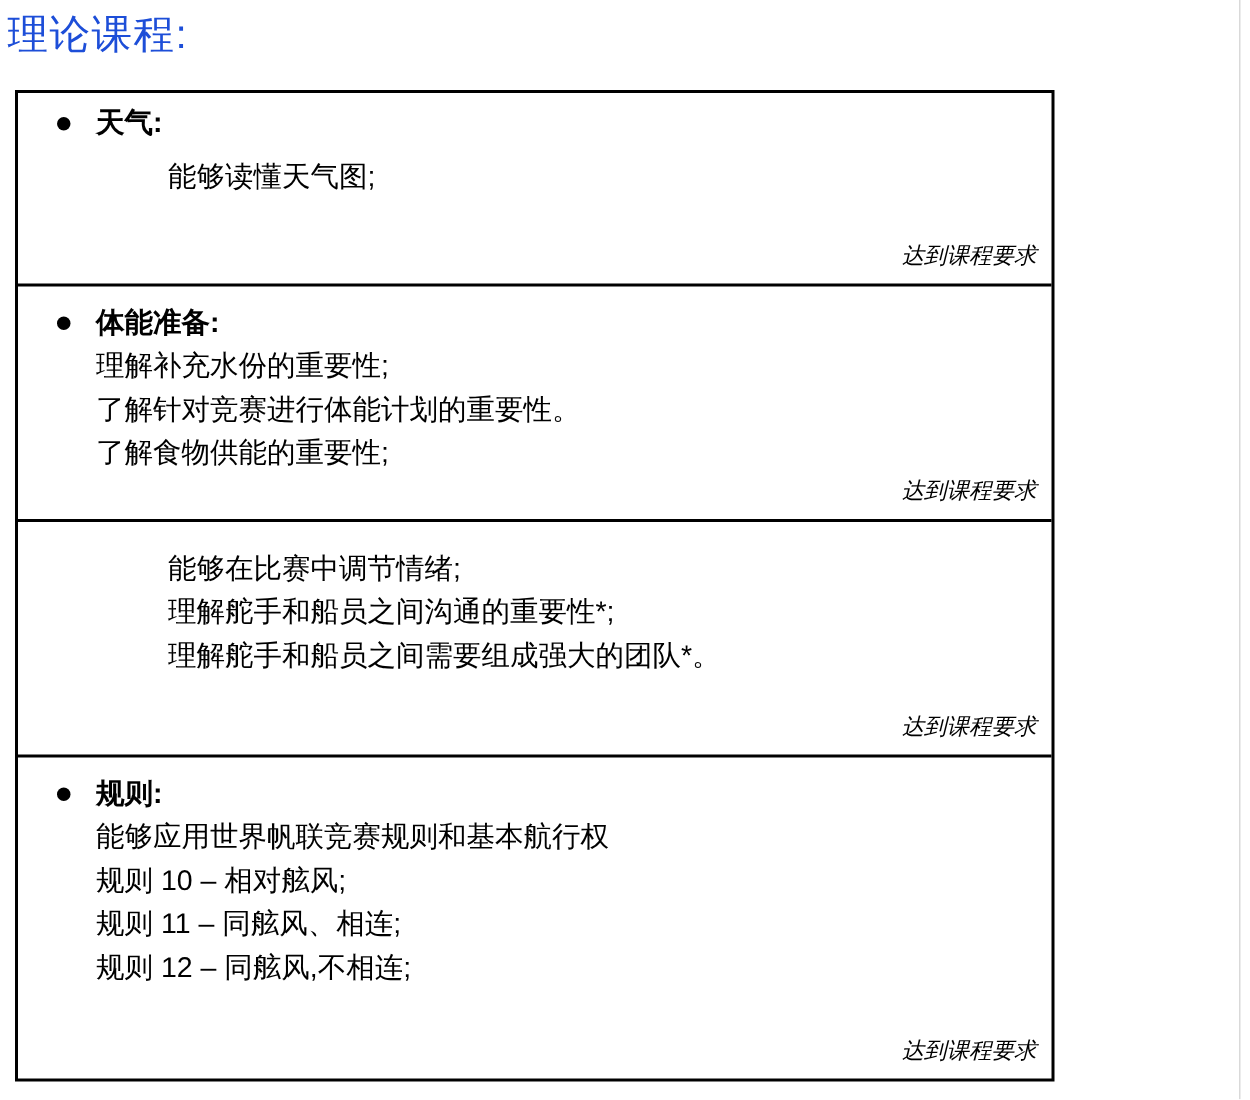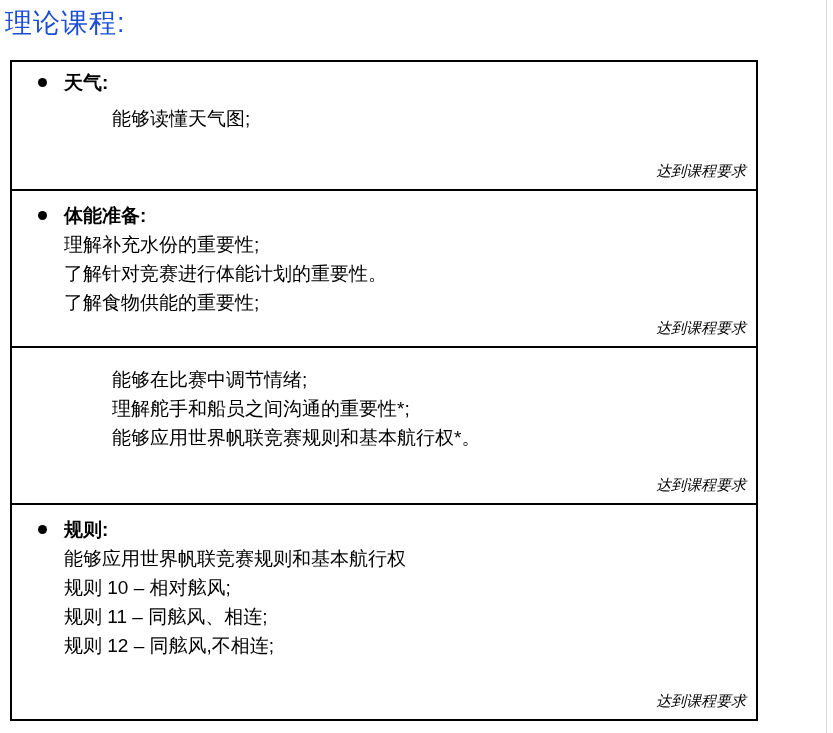--- a/index.html
+++ b/index.html
@@ -24,21 +24,21 @@
     font-weight: 500;
     line-height: 36px;
     letter-spacing: 1px;
     color: #1d4ed8;
     white-space: nowrap;
   }
   .course-table {
     position: absolute;
     left: 10px;
     top: 60px;
-    width: 748px;
+    width: 693px;
     border: 2px solid #000000;
     background: #ffffff;
   }
   .row {
     display: flex;
     flex-direction: column;
     padding: 10px 8px 8px 14px;
   }
   .row + .row { border-top: 2px solid #000000; }
   .row-1 { height: 127px; padding-top: 6px; }
@@ -118,21 +118,21 @@
         <p>了解针对竞赛进行体能计划的重要性。</p>
         <p>了解食物供能的重要性;</p>
       </div>
       <div class="row-footer">达到课程要求</div>
     </section>
 
     <section class="row row-3">
       <div class="row-body indent">
         <p>能够在比赛中调节情绪;</p>
         <p>理解舵手和船员之间沟通的重要性*;</p>
-        <p>能够应用世界帆联竞赛规则和基本航行权*。</p>
+        <p>理解舵手和船员之间需要组成强大的团队*。</p>
       </div>
       <div class="row-footer">达到课程要求</div>
     </section>
 
     <section class="row row-4">
       <div class="row-head">
         <span class="bullet"></span>
         <span class="head-label">规则:</span>
       </div>
       <div class="row-body">

